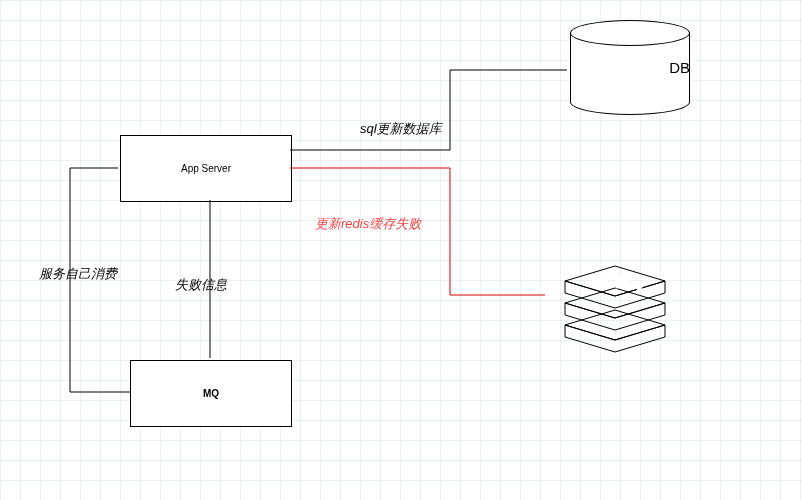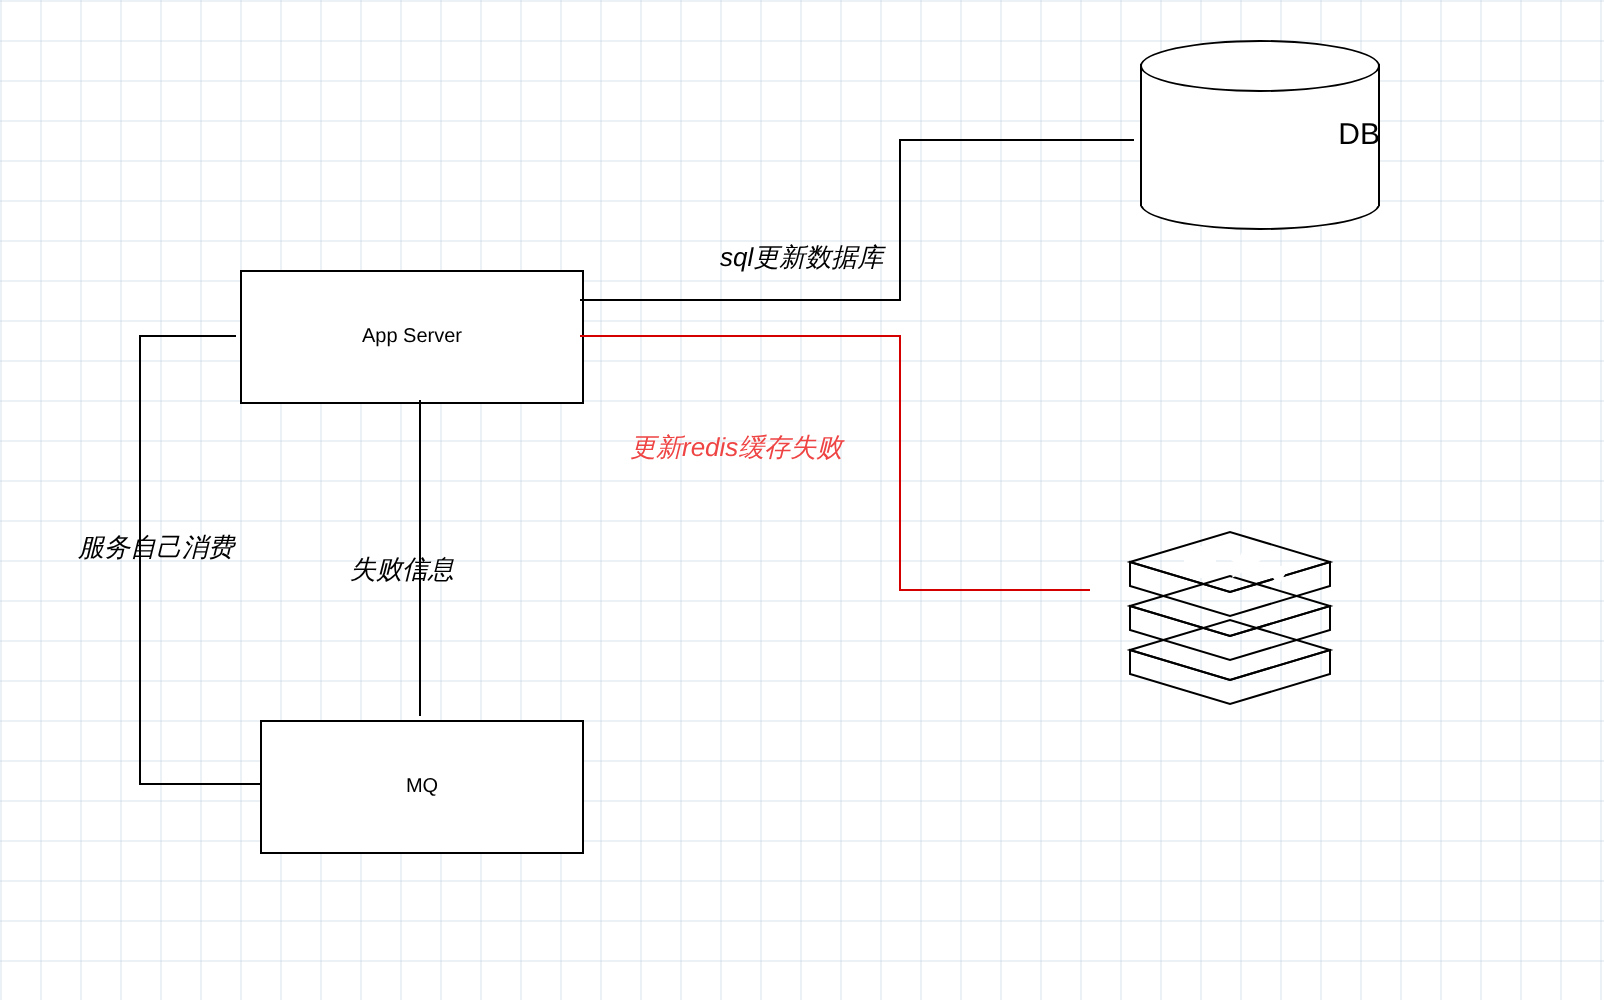--- a/index.html
+++ b/index.html
@@ -90,21 +90,21 @@
 <body>
 
 <div class="grid"></div>
 
 <div class="canvas">
 
   <div class="box" style="left:120px; top:135px; width:170px; height:65px;">
     <span>App Server</span>
   </div>
 
-  <div class="box" style="left:130px; top:360px; width:160px; height:65px;">
+  <div class="box" style="left:130px; top:360px; width:160px; height:65px;font-weight:bold;">
     <span>MQ</span>
   </div>
 
   <div class="db">
     <div class="bottom"></div>
     <div class="body"></div>
     <div class="top"></div>
     <div class="label">
       <span>DB</span>
     </div>

